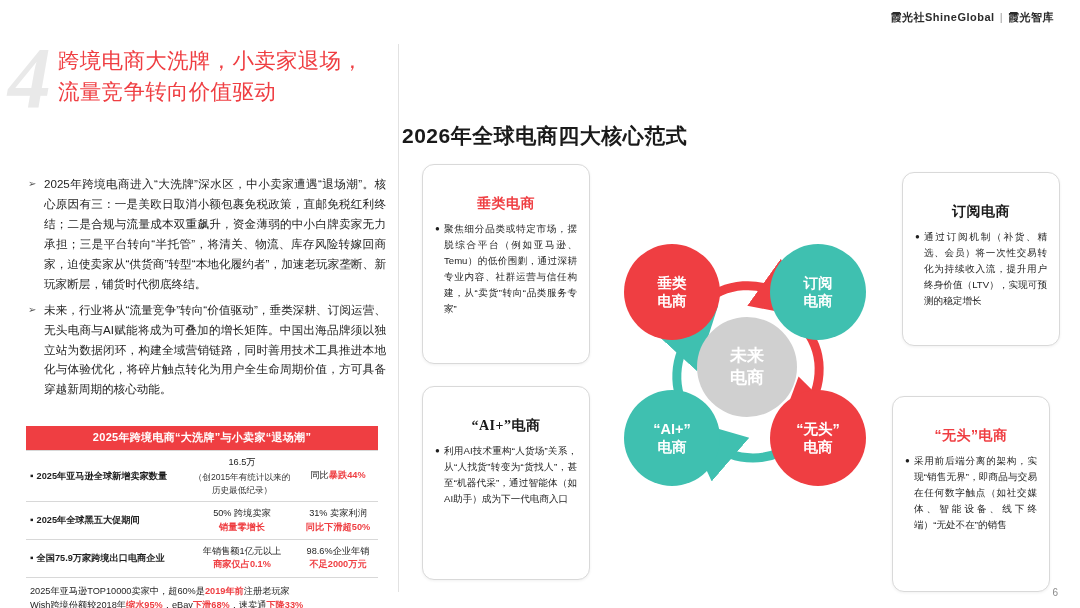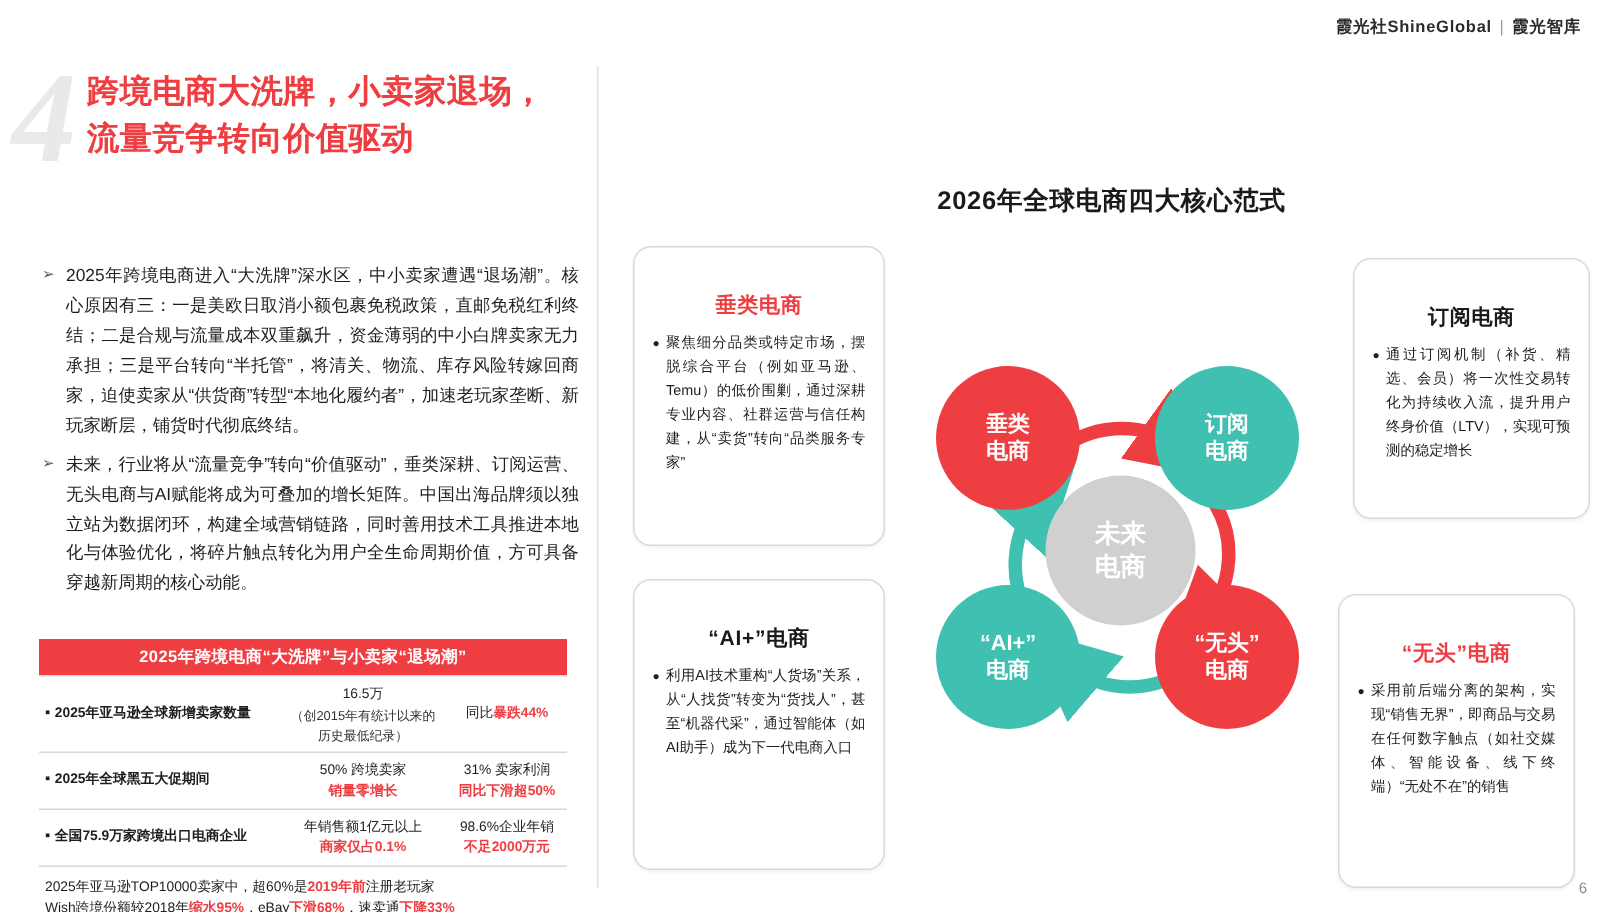--- a/index.html
+++ b/index.html
@@ -55,21 +55,21 @@
     font-style: italic;
     font-weight: bold;
     z-index: 0;
   }
   .headline {
     position: absolute;
     left: 58px;
     top: 12px;
     width: 318px;
     font-size: 21.5px;
-    font-weight: bold;
+    font-weight: normal;
     line-height: 1.42;
     color: #ef3e42;
     letter-spacing: 0.3px;
     z-index: 2;
   }
   .bullets {
     position: absolute;
     left: 28px;
     top: 140px;
     width: 358px;
@@ -171,22 +171,22 @@
     left: 402px;
     top: 34px;
     width: 678px;
     height: 574px;
   }
   .diagram-title {
     position: absolute;
     top: 88px;
     left: 0;
     width: 678px;
-    text-align: center;
-    font-size: 17px;
+    text-align: left;
+    font-size: 21px;
     font-weight: bold;
     color: #1a1a1a;
     letter-spacing: 0.5px;
   }
   .card {
     position: absolute;
     background: #ffffff;
     border: 1px solid #d9d9d9;
     border-radius: 12px;
     box-shadow: 0 1px 3px rgba(0,0,0,0.06);
@@ -207,21 +207,21 @@
     color: #1e1e1e;
     text-align: justify;
     text-justify: inter-ideograph;
   }
   .card .body .dot {
     flex: 0 0 9px;
     font-size: 8px;
     line-height: 16px;
   }
   .h-red { color: #ef3e42; }
-  .h-dark { color: #1a1a1a; }
+  .h-dark { color: #1a1a1a; font-family: Liberation Serif, serif; }
   #card-vertical { left: 20px; top: 130px; width: 168px; height: 200px; }
   #card-subscription { left: 500px; top: 138px; width: 158px; height: 174px; }
   #card-aiplus { left: 20px; top: 352px; width: 168px; height: 194px; }
   #card-headless { left: 490px; top: 362px; width: 158px; height: 196px; }
 
   
   .wheel {
     position: absolute;
     left: 208px;
     top: 186px;

